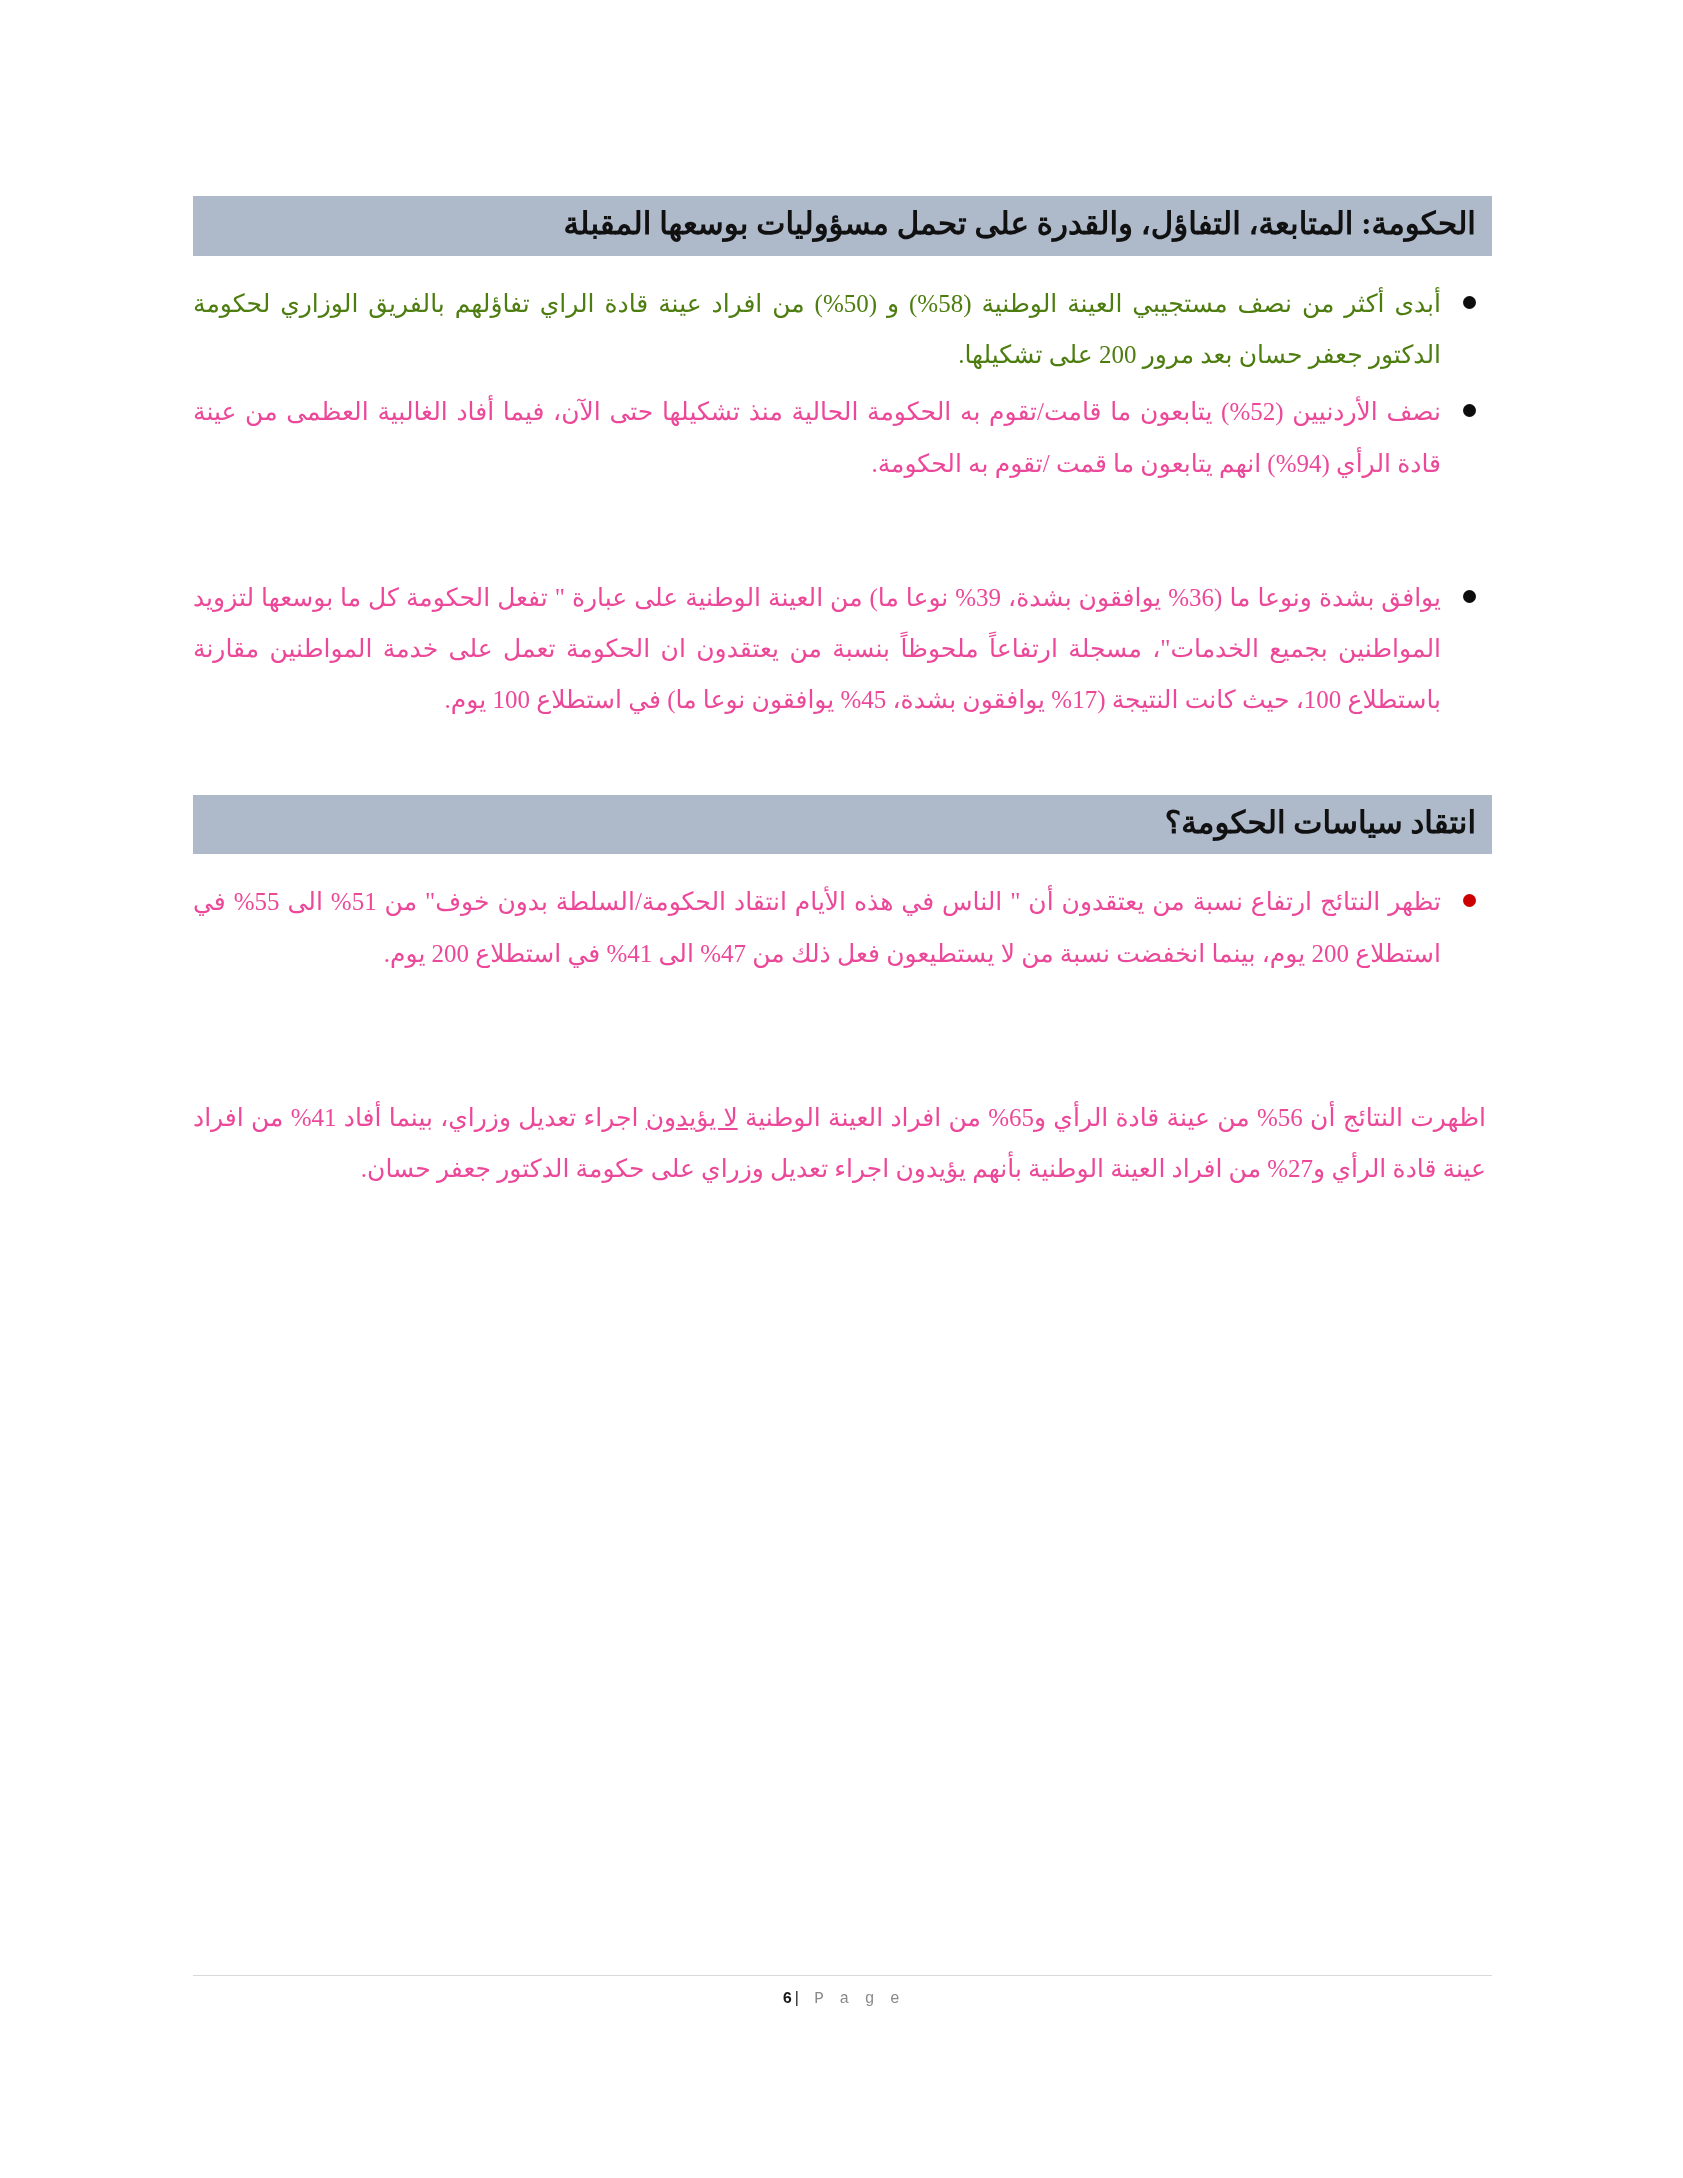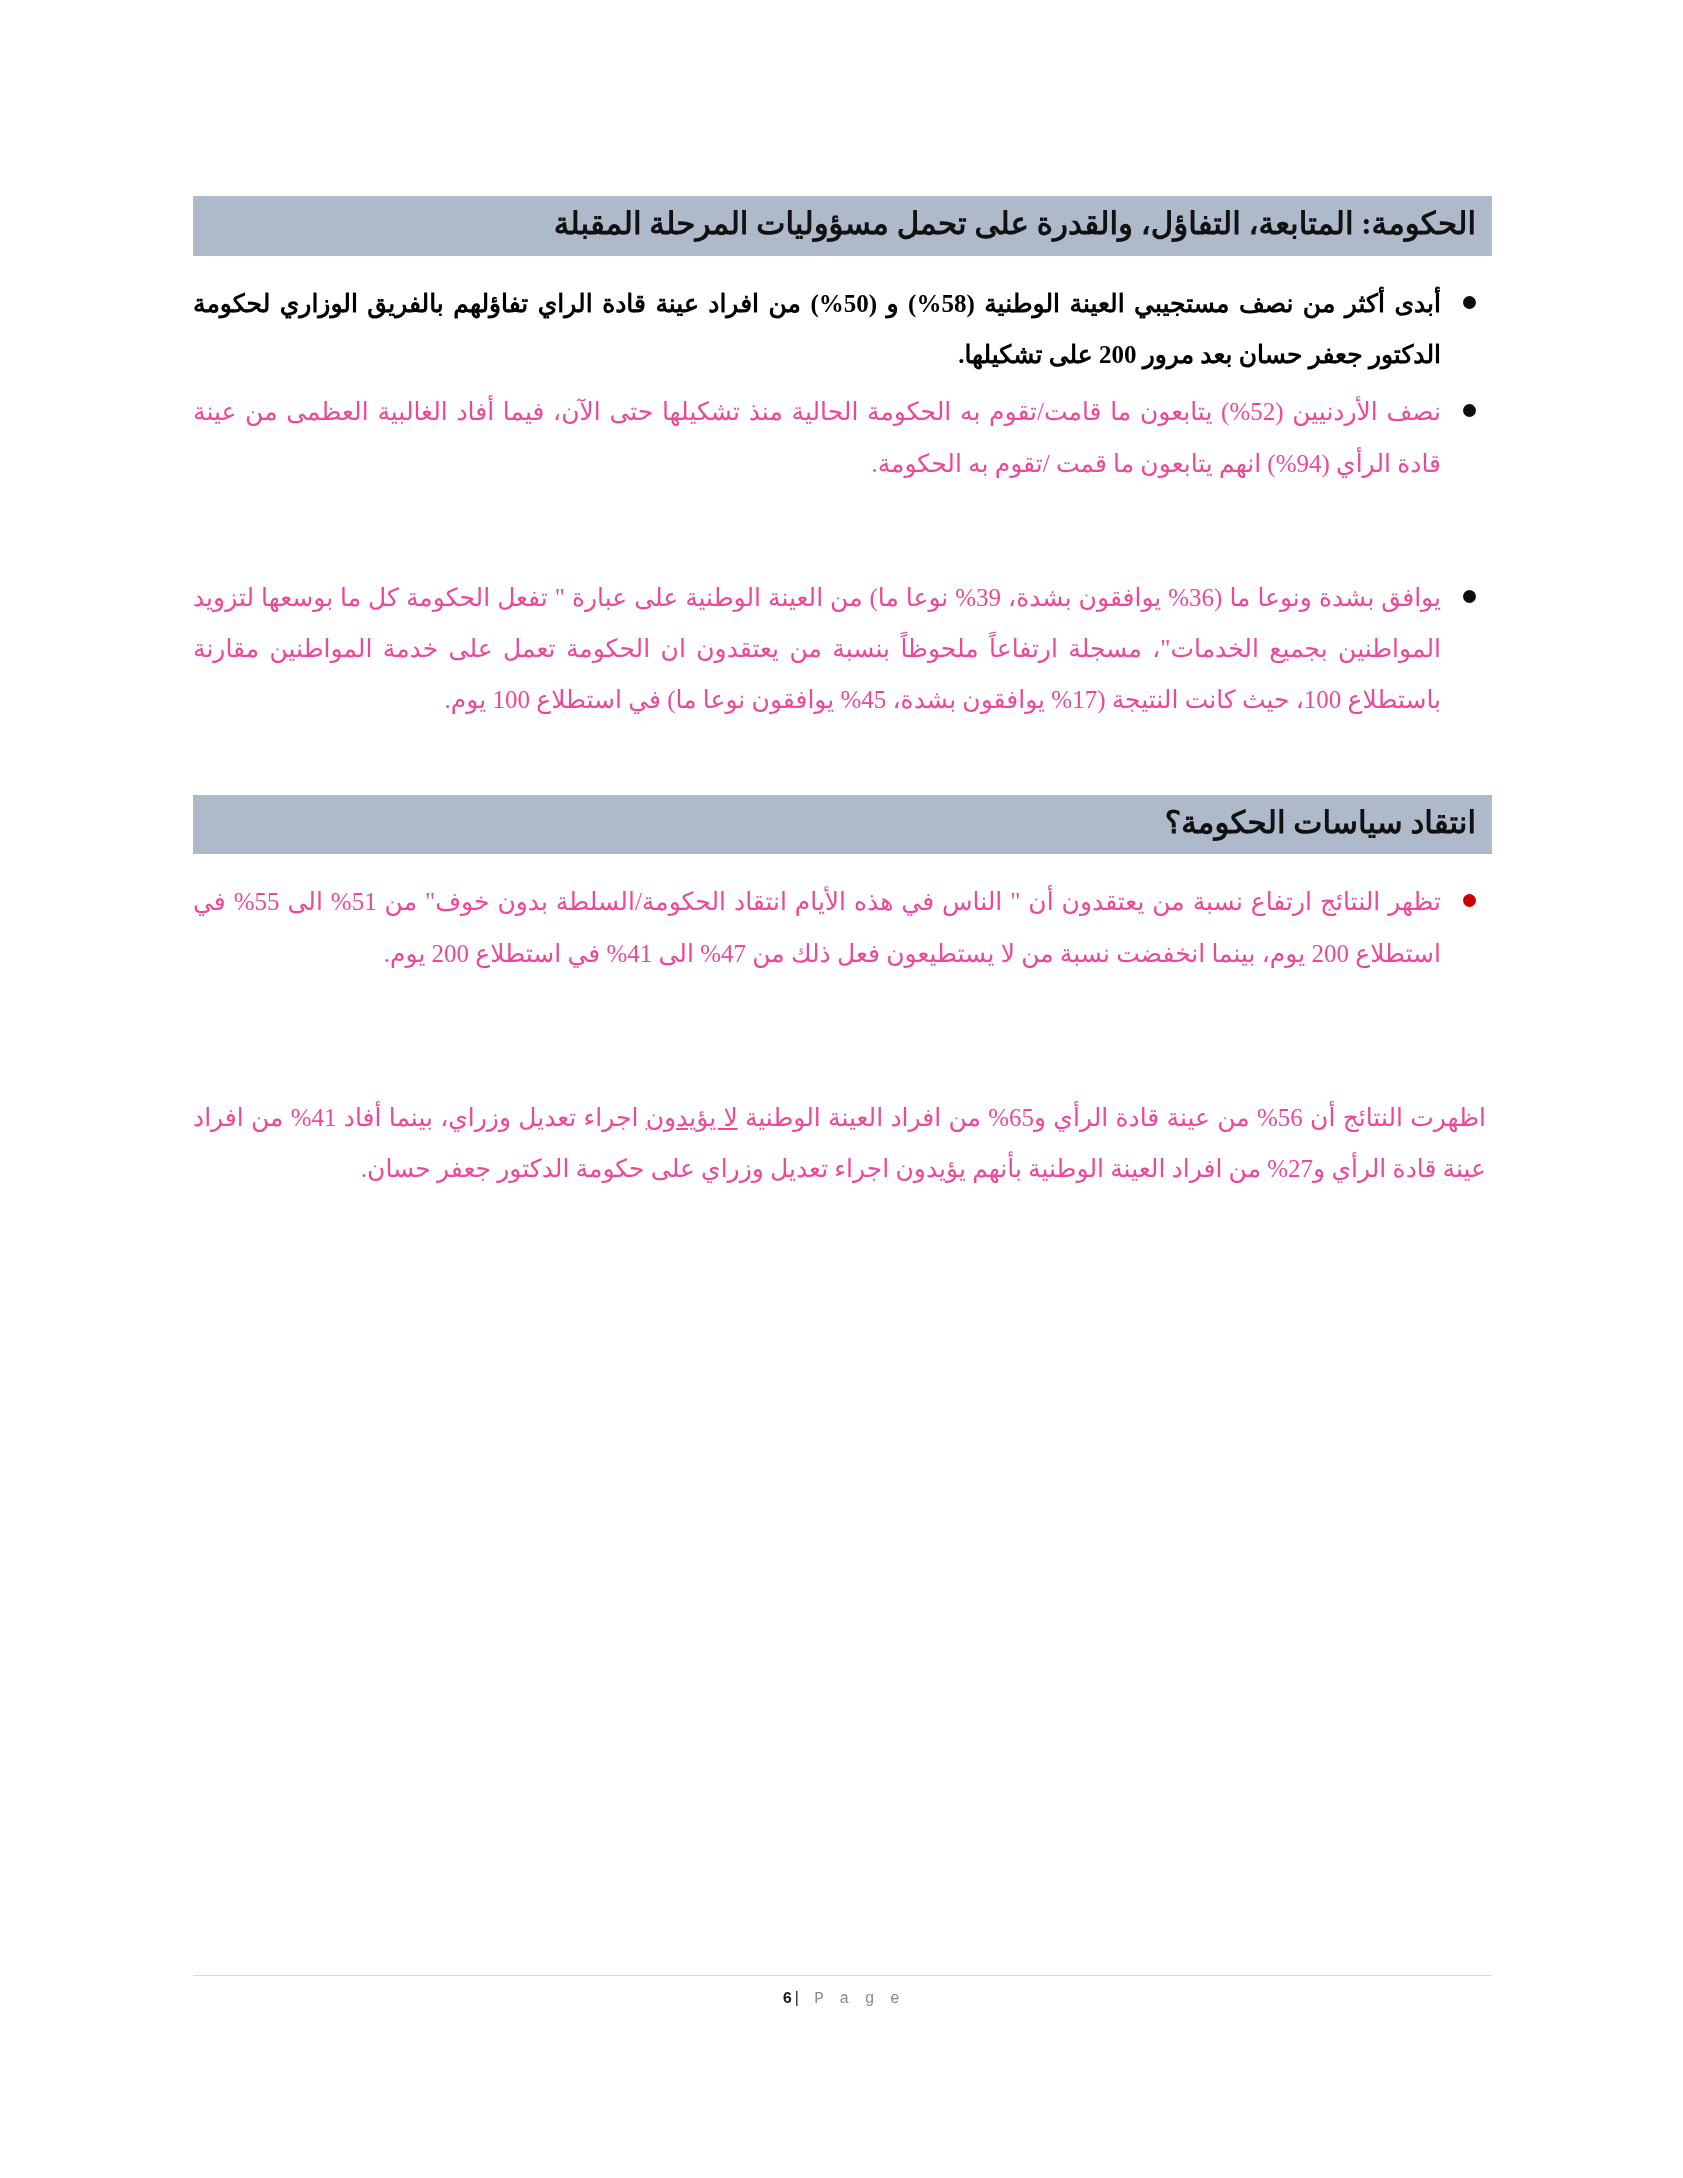--- a/index.html
+++ b/index.html
@@ -78,22 +78,22 @@
   .para {
     font-family: "Liberation Serif", "DejaVu Serif", serif;
     font-size: 25px;
     line-height: 2.05;
     color: #ec4899;
     text-align: justify;
     text-justify: inter-word;
     margin: 0;
   }
   .para.emphasis {
-    color: #000000;
-    font-weight: bold;
+    color: #4d7c0f;
+    font-weight: normal;
   }
 
   .plain-block {
     margin: 0;
     padding: 0 6px 0 0;
   }
 
   .u { text-decoration: underline; }
 
   .gap-sm { height: 22px; }
@@ -133,21 +133,21 @@
   }
 </style>
 </head>
 <body>
 
 <div class="page">
 
   <div class="content">
 
     <div class="section-head">
-      <span class="head-text">الحكومة: المتابعة، التفاؤل، والقدرة على تحمل مسؤوليات المرحلة المقبلة</span>
+      <span class="head-text">الحكومة: المتابعة، التفاؤل، والقدرة على تحمل مسؤوليات بوسعها المقبلة</span>
     </div>
 
     <div class="gap-sm"></div>
 
     <ul class="bullets">
       <li>
         <p class="para emphasis">أبدى أكثر من نصف مستجيبي العينة الوطنية (58%) و (50%) من افراد عينة قادة الراي تفاؤلهم بالفريق الوزاري لحكومة الدكتور جعفر حسان بعد مرور 200 على تشكيلها.</p>
       </li>
       <li>
         <p class="para">نصف الأردنيين (52%) يتابعون ما قامت/تقوم به الحكومة الحالية منذ تشكيلها حتى الآن، فيما أفاد الغالبية العظمى من عينة قادة الرأي (94%) انهم يتابعون ما قمت /تقوم به الحكومة.</p>

